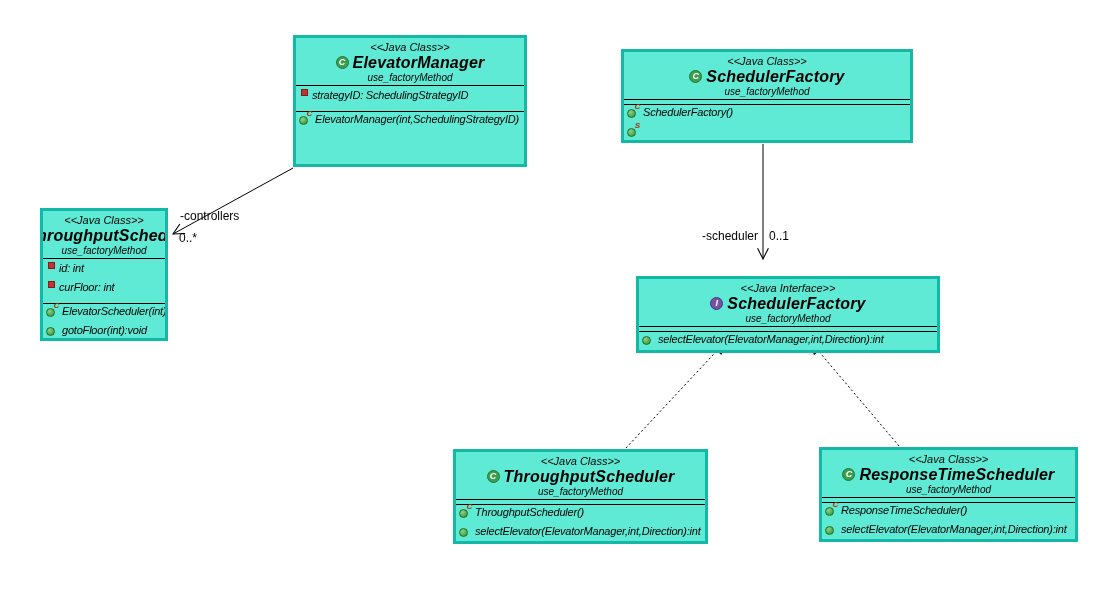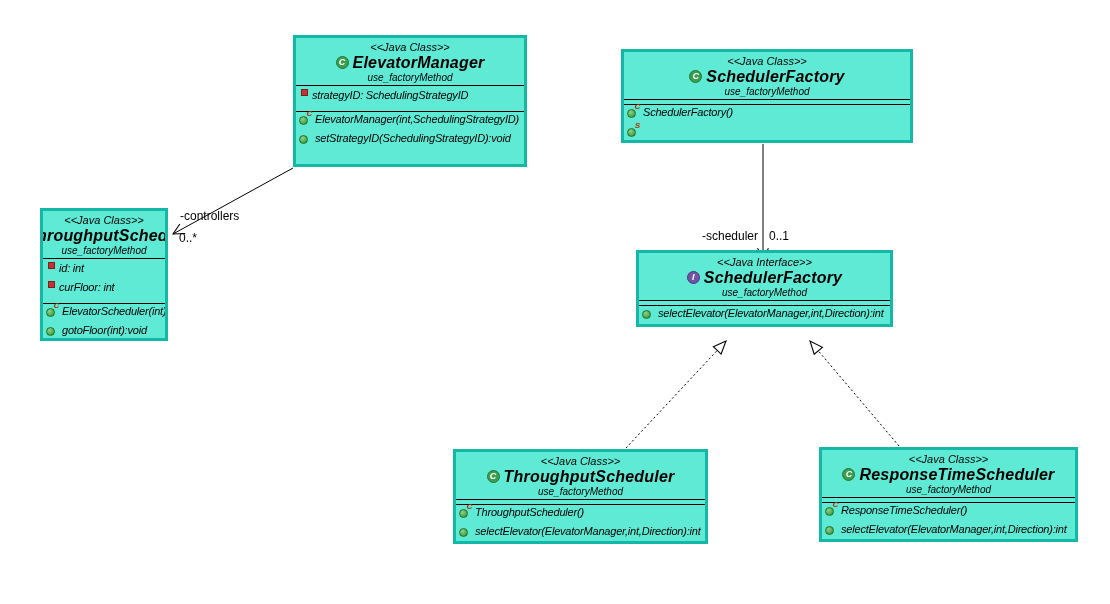--- a/index.html
+++ b/index.html
@@ -33,21 +33,21 @@
   .sup{position:absolute;right:-1px;top:-3px;font-size:8px;font-weight:bold;color:#B03000;line-height:1;}
   .ficon{width:7px;height:7px;min-width:7px;background:#C03434;border:1px solid #7E1E1E;
        box-sizing:border-box;margin-left:2px;}
 
   .conn-label{position:absolute;font-size:12px;white-space:nowrap;}
 
   
   #box-manager{left:293px;top:35px;width:234px;height:132px;}
   #box-factory{left:621px;top:49px;width:292px;height:94px;}
   #box-controller{left:40px;top:208px;width:128px;height:133px;}
-  #box-scheduler{left:636px;top:250px;width:257px;height:77px;}
+  #box-scheduler{left:636px;top:276px;width:304px;height:77px;}
   #box-throughput{left:453px;top:449px;width:255px;height:95px;}
   #box-response{left:819px;top:447px;width:259px;height:95px;}
 
   #lbl-controllers{left:180px;top:209px;}
   #lbl-controllers-mult{left:179px;top:231px;}
   #lbl-scheduler{left:702px;top:229px;text-align:right;}
   #lbl-scheduler-mult{left:769px;top:229px;}
 </style>
 </head>
 <body>
@@ -92,26 +92,20 @@
       </div>
     </div>
     <div class="sect methods">
       <div class="row">
         <span class="micon">
             <span class="dot"></span>
             <span class="sup">C</span>
           </span>
         <span class="mtext">ElevatorManager(int,SchedulingStrategyID)</span>
       </div>
-      <div class="row">
-        <span class="micon">
-            <span class="dot"></span>
-          </span>
-        <span class="mtext">setStrategyID(SchedulingStrategyID):void</span>
-      </div>
     </div>
   </div>
 
   <div class="uml-box" id="box-factory">
     <div class="hdr">
       <div class="stereo">&lt;&lt;Java Class&gt;&gt;</div>
       <div class="cname-row">
         <span class="cicon">
             <span>C</span>
           </span>

